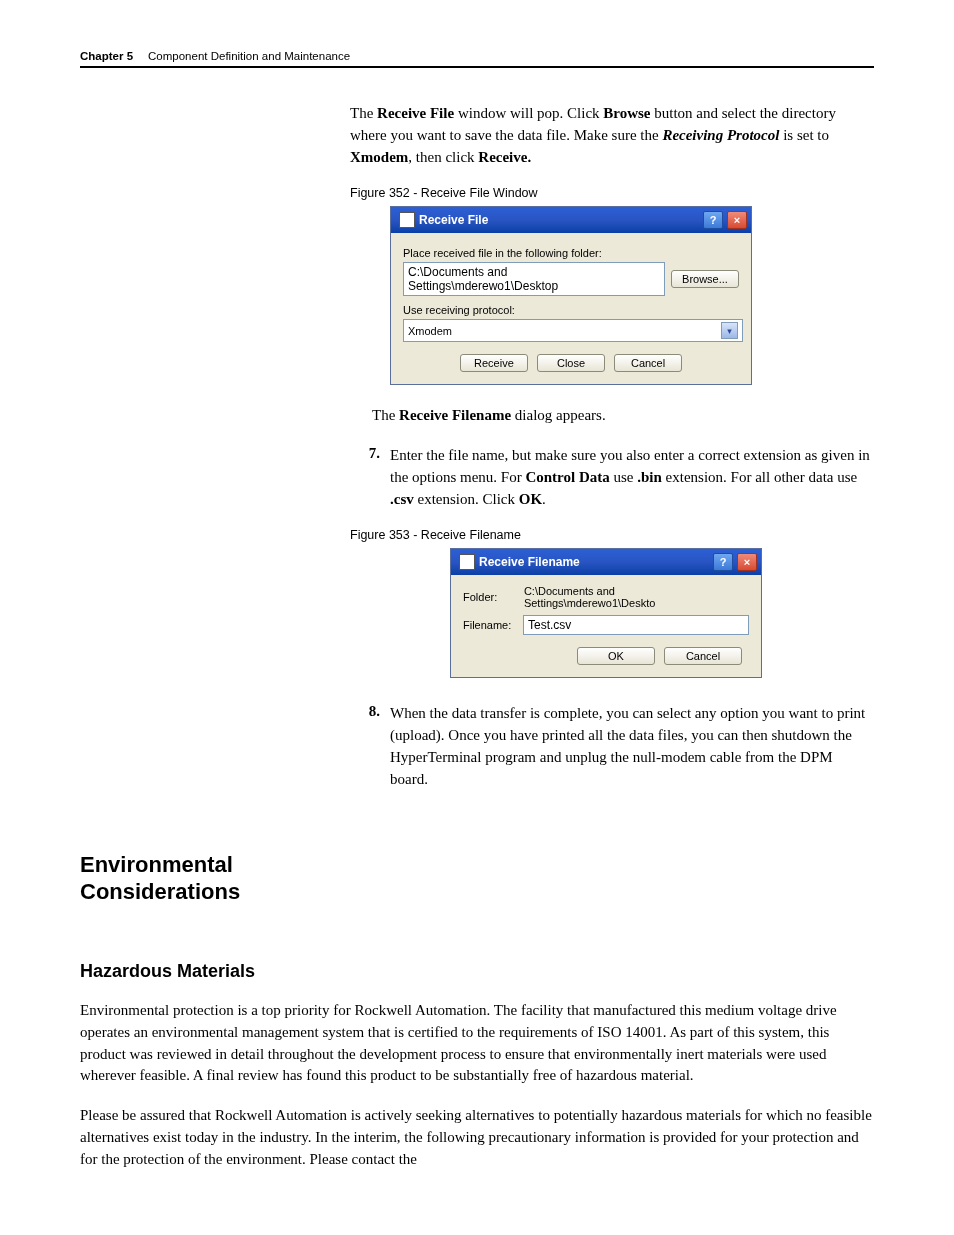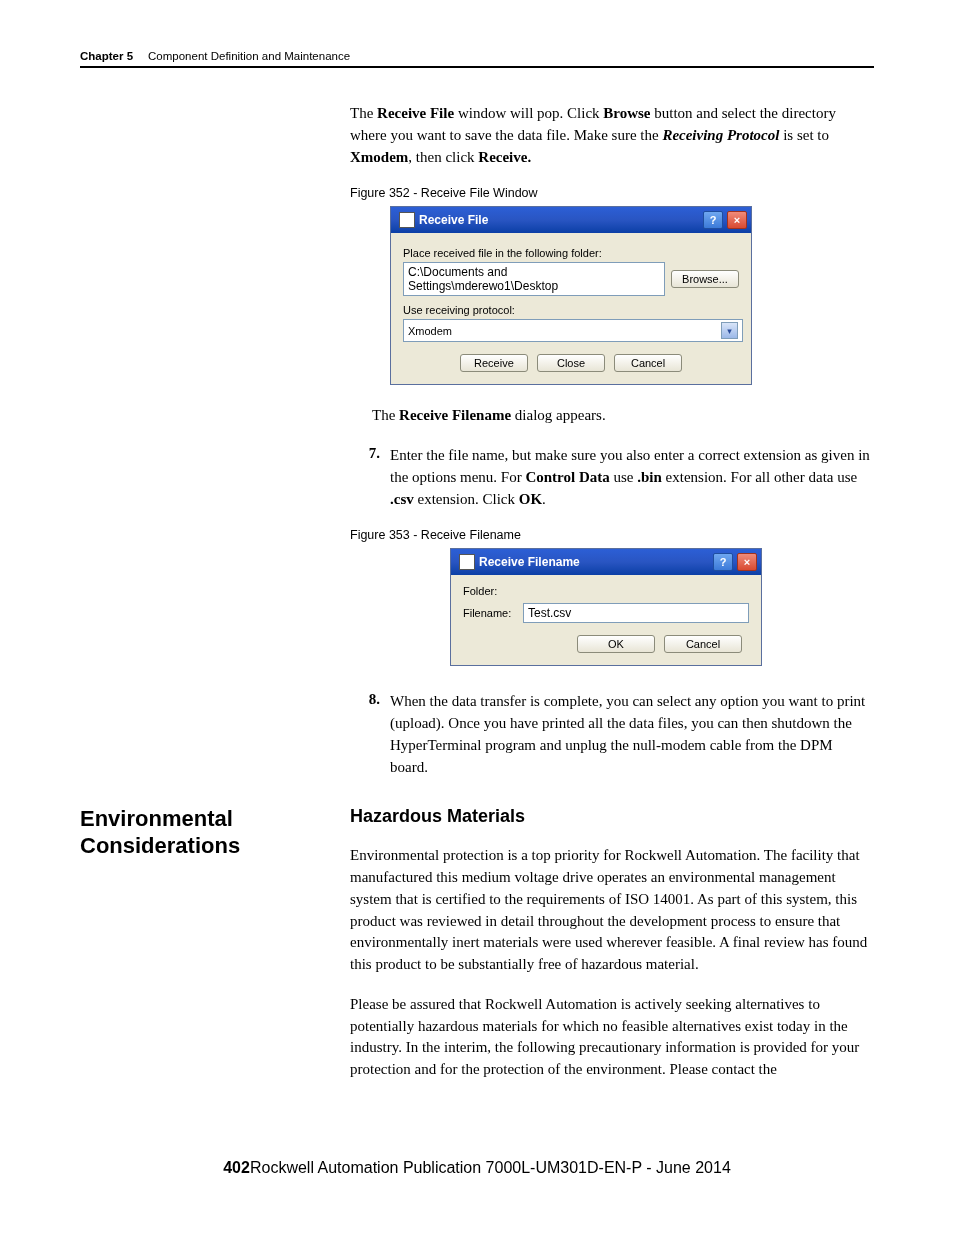--- a/index.html
+++ b/index.html
@@ -71,21 +71,21 @@
   .select-arrow {
     width:15px; height:15px; background:linear-gradient(#d8e4f8,#9cb8e8); border:1px solid #7f9db9; display:inline-flex;
     align-items:center; justify-content:center; color:#2a4b9a; font-size:9px;
   }
   .btn-row { text-align:center; padding-top:8px; border-top: none; }
   .btn-row .btn { margin: 4px 3px; }
   .step-list { list-style:none; padding:0; margin:0; }
   .step-item { display:flex; margin-bottom:18px; }
   .step-num { width: 30px; text-align:right; padding-right:10px; font-size:15px; font-weight:bold; }
   .step-body { flex:1; font-size:15px; line-height:1.45; }
-  .two-col { display:flex; gap: 40px; margin-top: 28px; }
+  .two-col { display:flex; gap: 56px; margin-top: 62px; flex-direction: column; }
   .sidebar-h { font-family: Arial, Helvetica, sans-serif; font-weight:bold; font-size:22px; line-height:1.2; width:230px; }
   .main-col { flex:1; }
   .h2 { font-family: Arial, Helvetica, sans-serif; font-weight:bold; font-size:18px; margin:0 0 18px 0; }
   .footer { display:flex; justify-content:center; font-size:16px; margin-top:60px; font-family: Arial, Helvetica, sans-serif; }
   .footer .pn { font-weight:bold; }
   .mini-label { display:inline-block; width:55px; }
 </style>
 </head>
 <body>
 
@@ -149,20 +149,21 @@
       <div class="titlebar">
         <span class="titlebar-icon"></span>
         <span>Receive Filename</span>
         <span class="titlebar-spacer"></span>
         <span class="tb-btn tb-help">?</span>
         <span class="tb-btn tb-close">×</span>
       </div>
       <div class="dialog-body">
         <div class="row" style="margin-bottom:6px;justify-content:space-between;">
           <span class="mini-label">Folder:</span>
+          <span>C:\Documents and Settings\mderewo1\Deskto</span>
         </div>
         <div class="row">
           <span class="mini-label">Filename:</span>
           <span class="text-input" style="width:220px;">Test.csv</span>
         </div>
         <div class="btn-row" style="text-align:right; padding-right:4px;">
           <span class="btn" style="min-width:60px;">OK</span>
           <span class="btn" style="min-width:60px;">Cancel</span>
         </div>
       </div>

